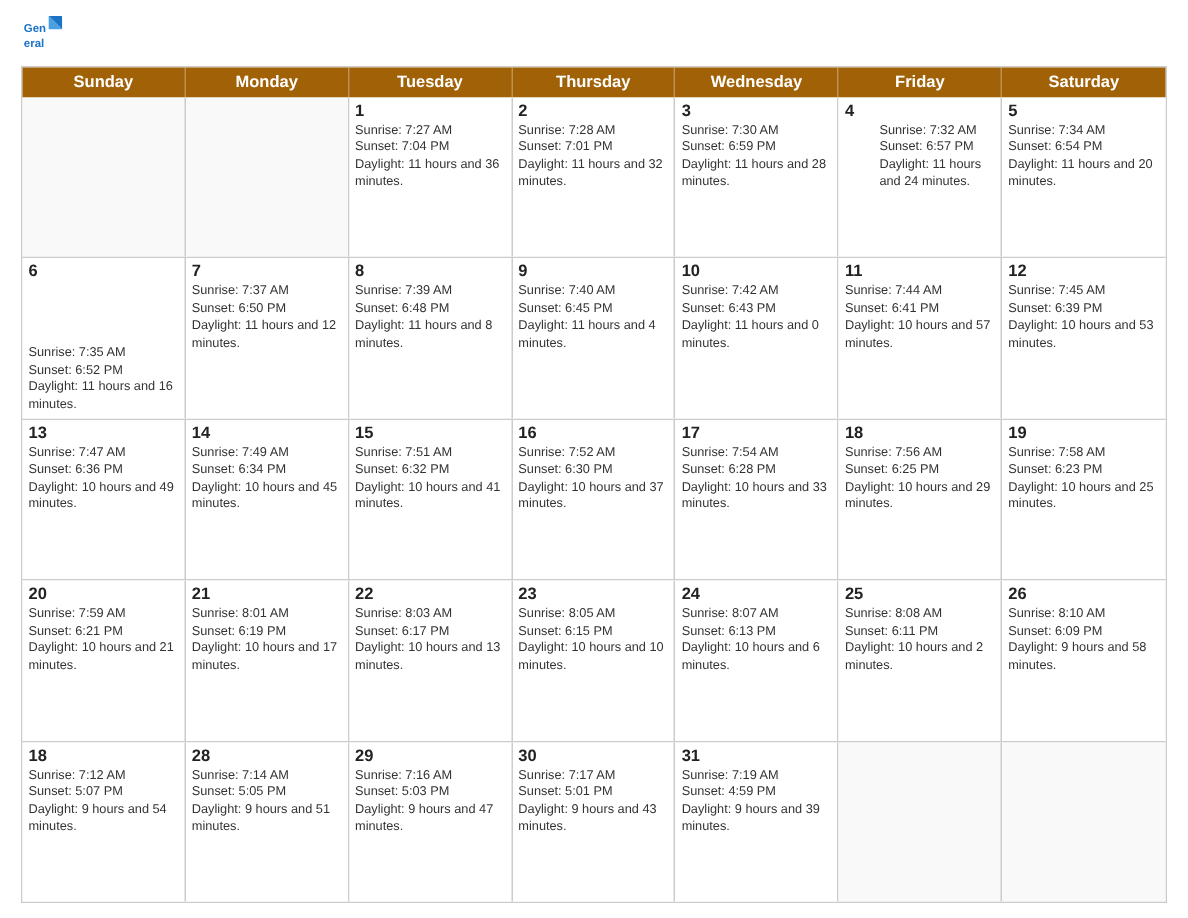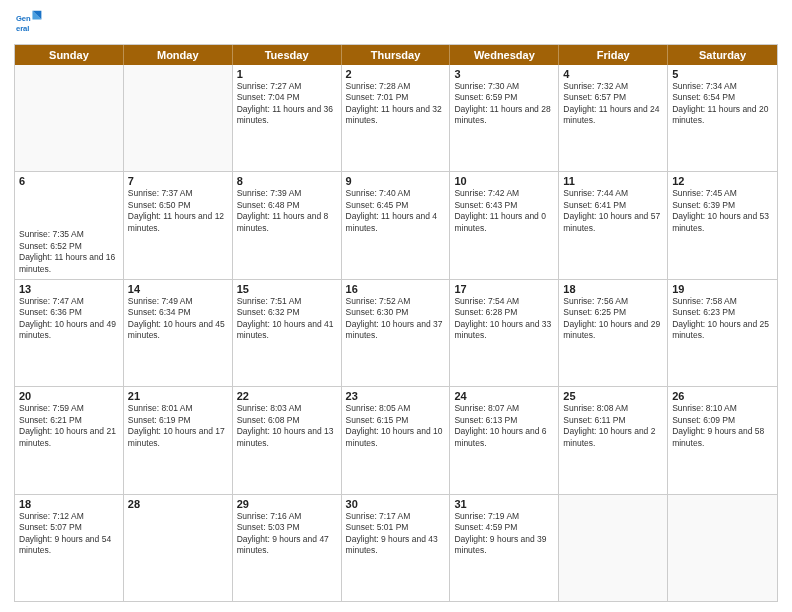--- a/index.html
+++ b/index.html
@@ -163,21 +163,21 @@
 Daylight: 11 hours and 32 minutes.</div>
           </div>
           <div class="cal-cell">
             <span class="day-num">3</span>
             <div class="cell-text" style="white-space: pre-line;">Sunrise: 7:30 AM
 Sunset: 6:59 PM
 Daylight: 11 hours and 28 minutes.</div>
           </div>
           <div class="cal-cell">
             <span class="day-num">4</span>
-            <div class="cell-text" style="white-space: pre-line;">Sunrise: 7:32 AM
+            <div class="cell-text" style="white-space: pre-line; margin-left: 23px;">Sunrise: 7:32 AM
 Sunset: 6:57 PM
 Daylight: 11 hours and 24 minutes.</div>
           </div>
           <div class="cal-cell">
             <span class="day-num">5</span>
             <div class="cell-text" style="white-space: pre-line;">Sunrise: 7:34 AM
 Sunset: 6:54 PM
 Daylight: 11 hours and 20 minutes.</div>
           </div>
         </div>
@@ -278,21 +278,21 @@
           </div>
           <div class="cal-cell">
             <span class="day-num">21</span>
             <div class="cell-text" style="white-space: pre-line;">Sunrise: 8:01 AM
 Sunset: 6:19 PM
 Daylight: 10 hours and 17 minutes.</div>
           </div>
           <div class="cal-cell">
             <span class="day-num">22</span>
             <div class="cell-text" style="white-space: pre-line;">Sunrise: 8:03 AM
-Sunset: 6:08 PM
+Sunset: 6:17 PM
 Daylight: 10 hours and 13 minutes.</div>
           </div>
           <div class="cal-cell">
             <span class="day-num">23</span>
             <div class="cell-text" style="white-space: pre-line;">Sunrise: 8:05 AM
 Sunset: 6:15 PM
 Daylight: 10 hours and 10 minutes.</div>
           </div>
           <div class="cal-cell">
             <span class="day-num">24</span>
@@ -315,20 +315,23 @@
         </div>
         <div class="cal-row">
           <div class="cal-cell">
             <span class="day-num">18</span>
             <div class="cell-text" style="white-space: pre-line;">Sunrise: 7:12 AM
 Sunset: 5:07 PM
 Daylight: 9 hours and 54 minutes.</div>
           </div>
           <div class="cal-cell">
             <span class="day-num">28</span>
+            <div class="cell-text" style="white-space: pre-line;">Sunrise: 7:14 AM
+Sunset: 5:05 PM
+Daylight: 9 hours and 51 minutes.</div>
           </div>
           <div class="cal-cell">
             <span class="day-num">29</span>
             <div class="cell-text" style="white-space: pre-line;">Sunrise: 7:16 AM
 Sunset: 5:03 PM
 Daylight: 9 hours and 47 minutes.</div>
           </div>
           <div class="cal-cell">
             <span class="day-num">30</span>
             <div class="cell-text" style="white-space: pre-line;">Sunrise: 7:17 AM

